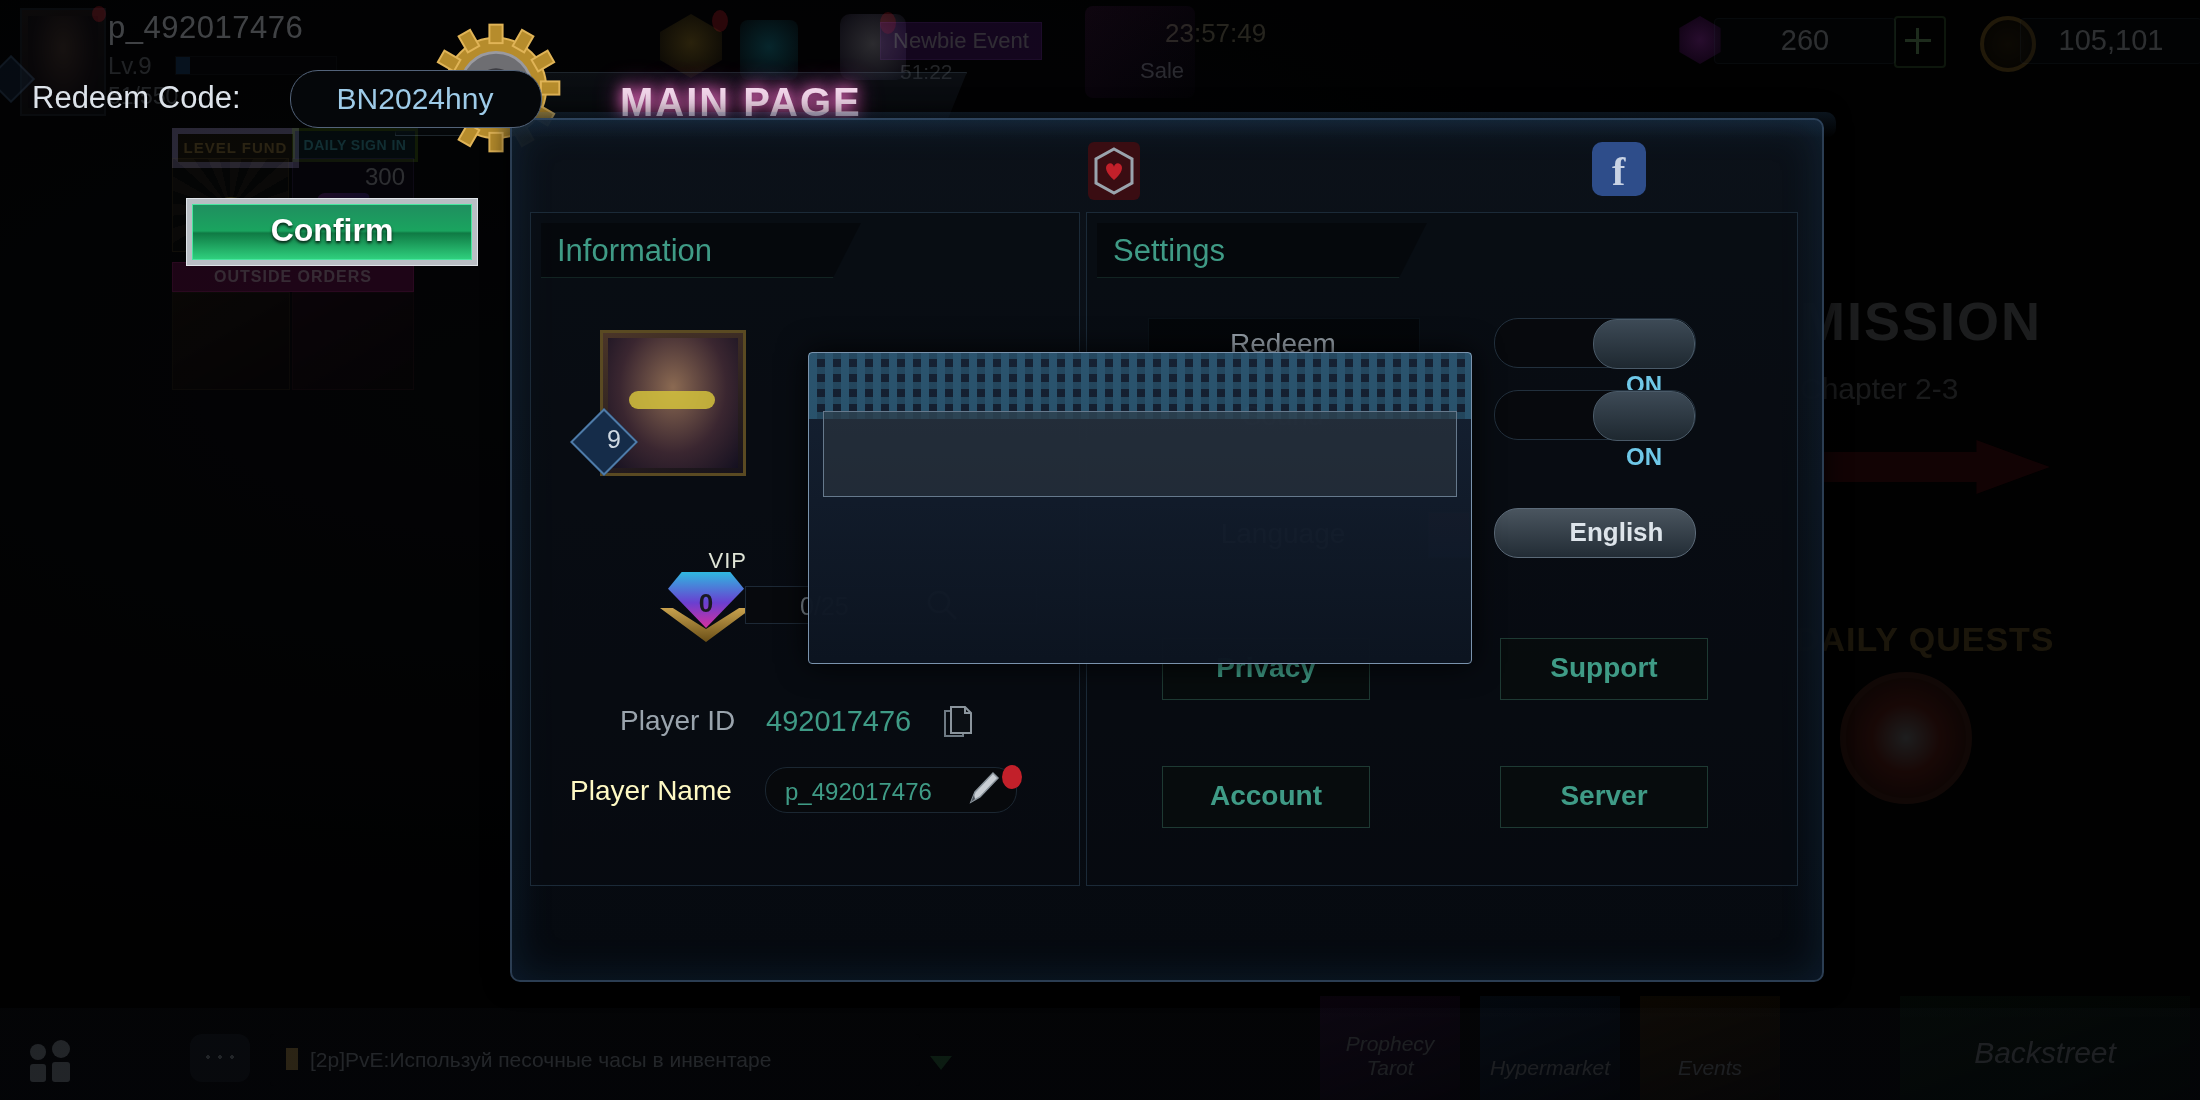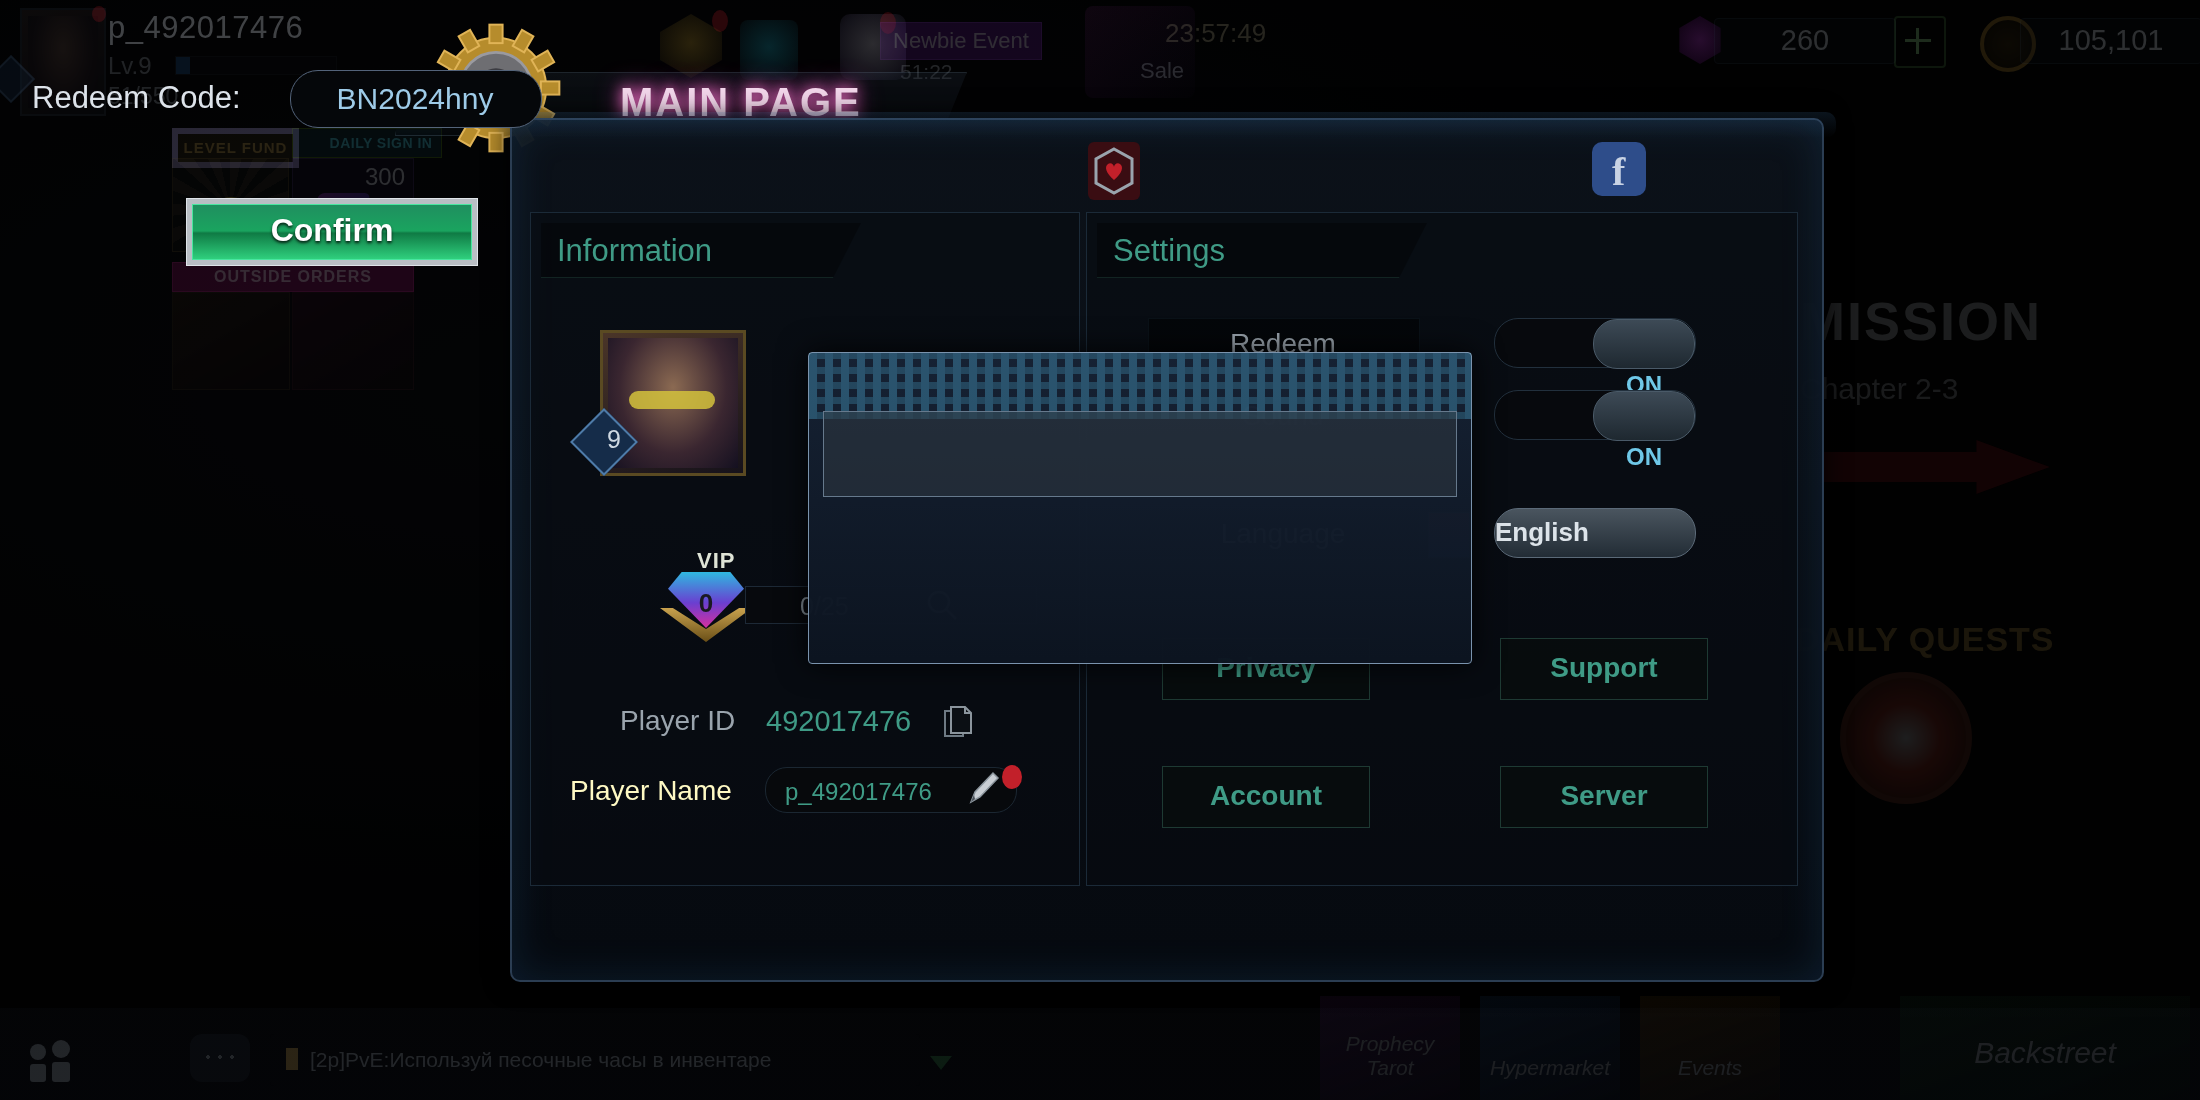--- a/index.html
+++ b/index.html
@@ -35,21 +35,21 @@
 
   
   .promo{position:absolute;border:1px solid #3a3020;background:#0d0b08;}
   #promo-levelfund{left:172px;top:128px;width:115px;height:28px;background:#2c2110;border:6px solid #c4b5fd;}
   #promo-levelfund span{display:block;text-align:center;line-height:28px;font-size:15px;color:#caa24e;font-weight:bold;letter-spacing:1px;}
   #promo-10{left:172px;top:158px;width:115px;height:92px;background:
       repeating-conic-gradient(from 0deg at 50% 55%, #2a2418 0deg 12deg, #100d09 12deg 24deg);border:1px solid #4a3c20;}
   #promo-10 b{position:absolute;left:50%;top:38px;transform:translateX(-50%);
       width:48px;height:48px;border-radius:50%;background:#d6c24a;color:#141008;
       font-size:28px;line-height:48px;text-align:center;}
-  #promo-signin{left:292px;top:128px;width:120px;height:28px;background:#0c2b33;border:1px solid #4d7c0f;padding-left:28px;}
+  #promo-signin{left:292px;top:128px;width:120px;height:28px;background:#0c2b33;border:3px solid #4d7c0f;}
   #promo-signin span{display:block;text-align:center;line-height:28px;font-size:14px;color:#4fd7ea;font-weight:bold;letter-spacing:.5px;}
   #promo-day2{left:292px;top:158px;width:120px;height:92px;background:#110a1d;border:1px solid #3c2a58;}
   #promo-day2 .n{position:absolute;right:8px;top:4px;font-size:24px;color:#d8d8e4;}
   #promo-day2 .d{position:absolute;right:8px;bottom:2px;font-size:24px;color:#d8d8e4;}
   #promo-day2 .gem{position:absolute;left:22px;top:34px;width:52px;height:30px;
       background:linear-gradient(120deg,#8b2fb0,#3a2bb0);transform:skewX(-14deg);border-radius:6px;}
   #promo-orders{left:172px;top:262px;width:240px;height:28px;background:#8a1060;border:1px solid #c5238c;}
   #promo-orders span{display:block;text-align:center;line-height:28px;font-size:16px;color:#ffc8ef;font-weight:bold;letter-spacing:1px;}
   #promo-hero1{left:172px;top:292px;width:116px;height:96px;background:linear-gradient(150deg,#3a2512,#120b06);border:1px solid #4b3a1d;}
   #promo-hero2{left:292px;top:292px;width:120px;height:96px;background:linear-gradient(150deg,#3a1220,#120608);border:1px solid #4b1d2a;}
@@ -149,21 +149,21 @@
   #panel-settings .panel-header-plate{width:330px;}
 
   
   #player-avatar{position:absolute;left:600px;top:330px;width:140px;height:140px;
       border:3px solid #5a4a22;background:linear-gradient(160deg,#4a3528,#16121a);}
   #player-avatar .face{position:absolute;inset:5px;background:radial-gradient(ellipse at 50% 38%,#8b6a52 0%,#3a2630 58%,#141020 100%);}
   #player-avatar .glasses{position:absolute;left:26px;top:58px;width:86px;height:18px;border-radius:9px;background:#d4c23c;opacity:.85;}
   #player-level-badge{position:absolute;left:580px;top:418px;width:44px;height:44px;transform:rotate(45deg);
       background:#152c49;border:2px solid #4e7ba8;}
   #player-level-num{position:absolute;left:592px;top:425px;width:44px;text-align:center;font-size:25px;color:#cfd9e2;}
-  #vip-label{position:absolute;left:697px;top:548px;width:82px;text-align:left;font-size:22px;font-weight:bold;color:#dfe4d6;letter-spacing:1px;}
+  #vip-label{position:absolute;left:665px;top:548px;width:82px;text-align:right;font-size:22px;font-weight:normal;color:#dfe4d6;letter-spacing:1px;}
   #vip-level{position:absolute;left:665px;top:588px;width:82px;text-align:center;font-size:26px;font-weight:bold;color:#1a1a22;}
   #vip-gem{position:absolute;left:668px;top:572px;width:76px;height:56px;
       background:linear-gradient(180deg,#2fb8e0 0%,#6a3fd0 55%,#d62fa0 100%);
       clip-path:polygon(50% 100%,0 30%,18% 0,82% 0,100% 30%);}
   #vip-gem-under{position:absolute;left:660px;top:608px;width:92px;height:34px;
       background:linear-gradient(180deg,#c9a24e,#6a4f17);clip-path:polygon(50% 100%,0 0,14% 0,50% 62%,86% 0,100% 0);}
 
   #vip-progress-bar{position:absolute;left:745px;top:586px;width:290px;height:36px;background:#07090d;border:1px solid #1d2936;}
   #vip-progress-text{position:absolute;left:800px;top:592px;font-size:25px;color:#7e8992;}
   #vip-search-icon{position:absolute;left:925px;top:588px;width:34px;height:34px;}
@@ -189,21 +189,21 @@
 
   .toggle{position:absolute;width:200px;height:48px;border-radius:24px;background:#07090d;border:1px solid #22303d;}
   .toggle .knob{position:absolute;right:0;top:0;width:100px;height:48px;border-radius:24px;
       background:linear-gradient(180deg,#3d4a56,#1e2830);border:1px solid #4a5a68;}
   .toggle .knob span{display:block;line-height:46px;text-align:center;font-size:24px;font-weight:bold;color:#6fc8e8;margin-top:42px;}
   #music-toggle{left:1494px;top:318px;}
   #sound-toggle{left:1494px;top:390px;}
 
   #language-button{position:absolute;left:1494px;top:508px;width:200px;height:48px;border-radius:24px;
       background:linear-gradient(180deg,#4a555f,#222c35);border:1px solid #5b6a78;}
-  #language-button span{display:block;line-height:46px;font-size:26px;font-weight:bold;color:#dde4ea;}
+  #language-button span{display:block;line-height:46px;text-align:center;font-size:26px;font-weight:bold;color:#dde4ea;margin-left:43px;}
   #language-flag-icon{position:absolute;left:1428px;top:512px;width:40px;height:44px;
       background:linear-gradient(180deg,#8a1a22 0%,#1e3a8a 100%);border:1px solid #2a3644;}
 
   .sq-button{position:absolute;width:206px;height:60px;border:1px solid #1e3a33;background:rgba(8,14,12,.6);}
   .sq-button span{display:block;line-height:58px;text-align:center;font-size:28px;font-weight:bold;color:#3f9b86;}
   #privacy-button{left:1162px;top:638px;}
   #support-button{left:1500px;top:638px;}
   #account-button{left:1162px;top:766px;}
   #server-button{left:1500px;top:766px;}
 

